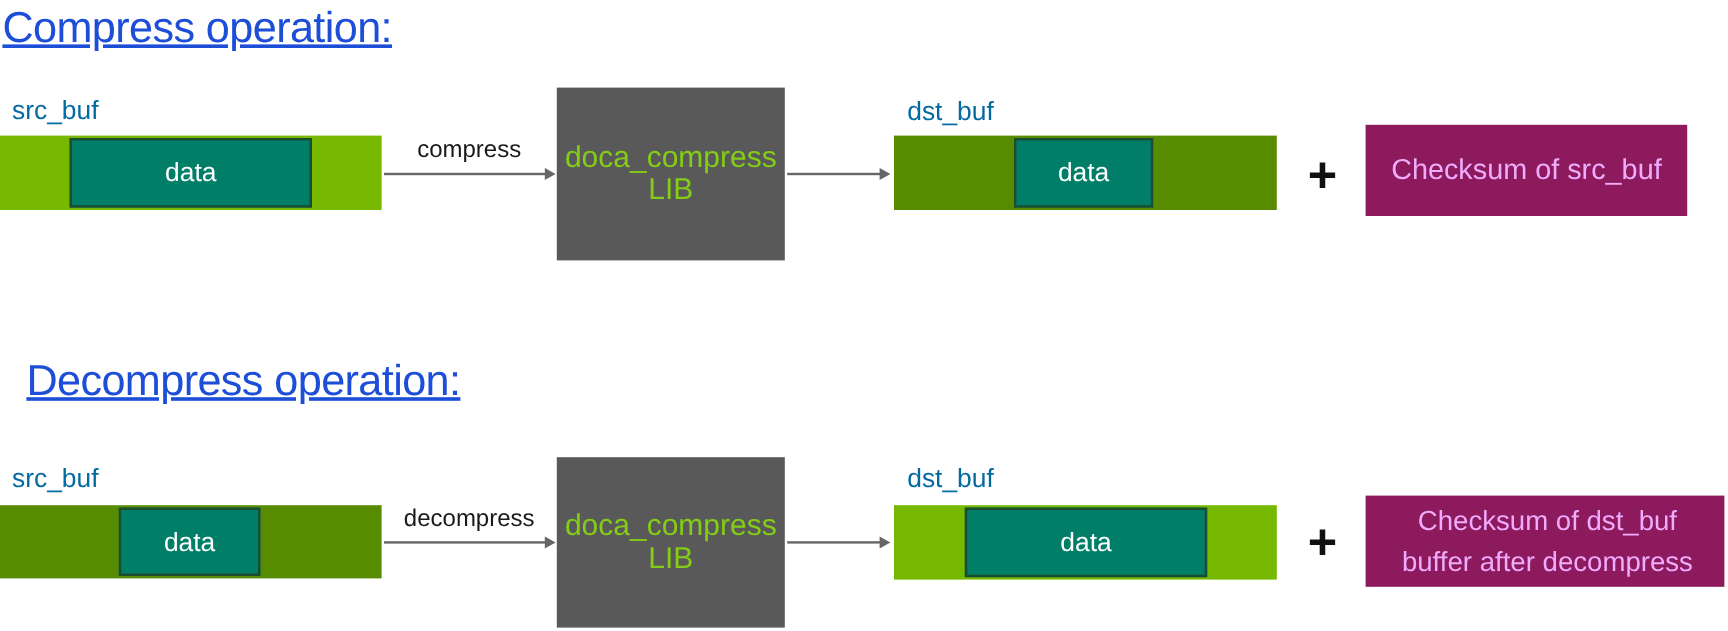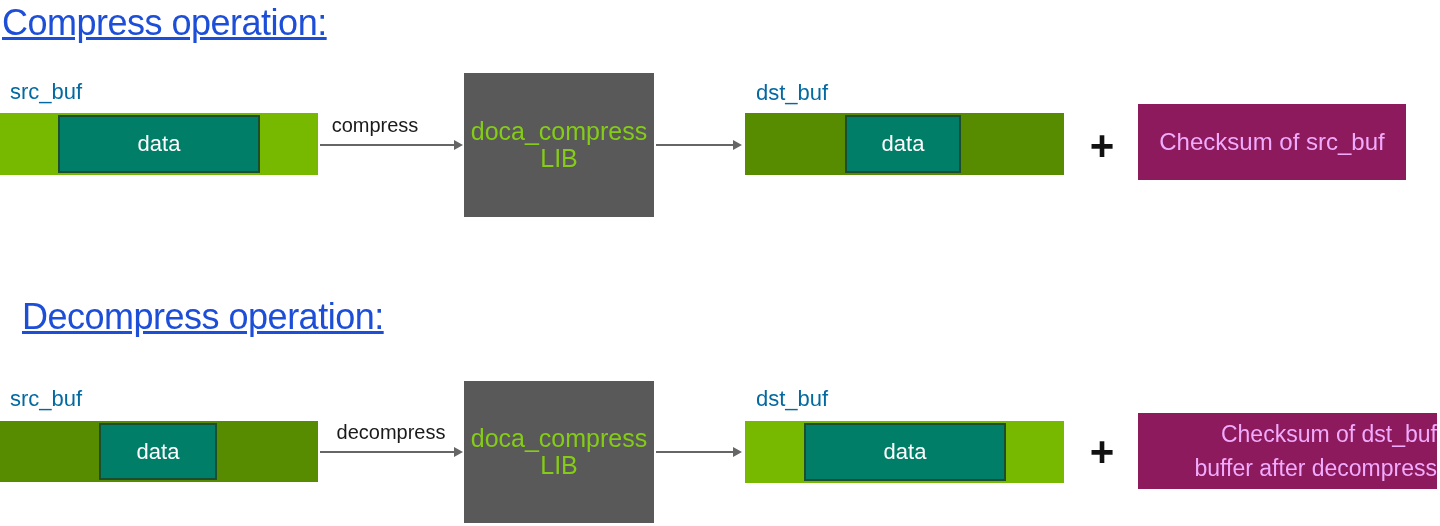--- a/index.html
+++ b/index.html
@@ -78,21 +78,21 @@
     box-sizing: border-box;
     color: #f0abfc;
     display: flex;
     align-items: center;
     justify-content: center;
     font-size: 24px;
     text-align: center;
   }
   .checksum.two-line {
     flex-direction: column;
-    align-items: flex-end;
+    align-items: center;
     justify-content: center;
     padding-left: 4px;
     font-size: 23px;
     line-height: 34px;
     text-align: left;
   }
 </style>
 </head>
 <body>
 
@@ -101,21 +101,21 @@
   <div class="title" style="left:2px; top:2px;">Compress operation:</div>
 
   <div class="buf-label" style="left:10px; top:79px;">src_buf</div>
 
   <div class="bar" style="left: 0px; top: 113px; width: 318px; height: 62px; background-color: rgb(118, 185, 0);"></div>
 
   <div class="data-box" style="left: 58px; top: 115px; width: 202px; height: 58px; background-color: rgb(0, 126, 104); border-color: rgb(27, 77, 46);">
     <span>data</span>
   </div>
 
-  <div class="arrow-label" style="left:304px; top:114px;">compress</div>
+  <div class="arrow-label" style="left:320px; top:114px;">compress</div>
   <div class="arrow-line" style="left:320px; top:144px; width:135px;"></div>
   <div class="arrow-head" style="left:454px; top:140px;"></div>
 
   <div class="lib-box" style="left: 464px; top: 73px; width: 190px; height: 144px; background-color: rgb(89, 89, 89);">
     <span>doca_compress</span>
     <span>LIB</span>
   </div>
 
   <div class="arrow-line" style="left:656px; top:144px; width:78px;"></div>
   <div class="arrow-head" style="left:733px; top:140px;"></div>

